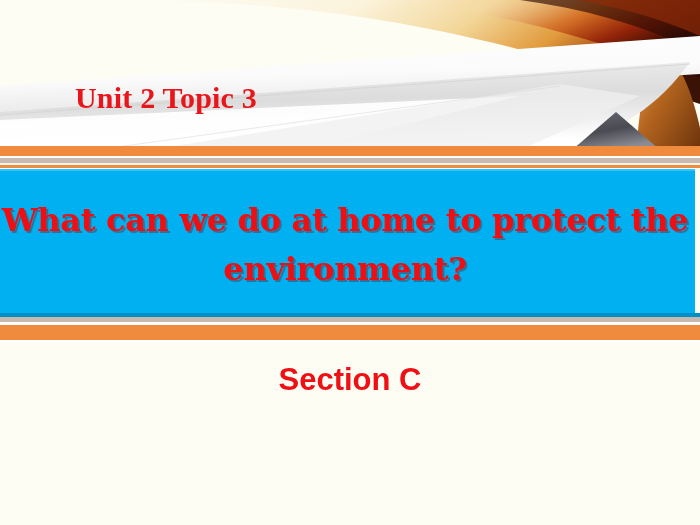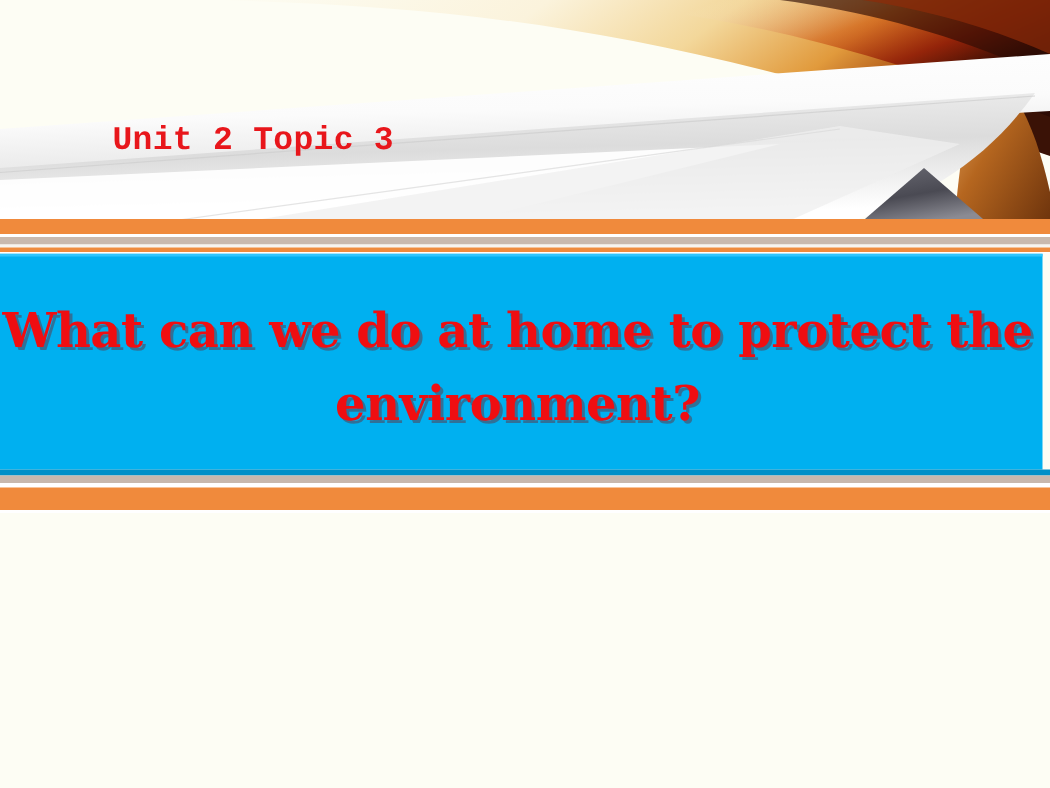--- a/index.html
+++ b/index.html
@@ -34,23 +34,23 @@
     display: block;
     width: 700px;
     height: 150px;
   }
 
   
   .unit-label {
     position: absolute;
     left: 75px;
     top: 81px;
-    font-family: Liberation Mono, monospace;
-    font-weight: bold;
-    font-size: 22px;
+    font-family: Liberation Serif, serif;
+    font-weight: bold;
+    font-size: 30px;
     letter-spacing: 0.2px;
     color: #e8161b;
     white-space: nowrap;
     z-index: 6;
   }
 
   
   .band-top {
     position: absolute;
     left: 0;
@@ -220,15 +220,16 @@
   <div class="main-title">What can we do at home to protect the environment?</div>
 
   <div class="band-bottom">
     <div class="stripe" style="top:3px;height:4px;background:#0090c8;"></div>
     <div class="stripe" style="top:7px;height:5px;background:#c8b8ad;"></div>
     <div class="stripe" style="top:12px;height:3px;background:#ffffff;"></div>
     <div class="stripe" style="top:15px;height:15px;background:#f08a3c;"></div>
     <div class="stripe" style="top:30px;height:2px;background:#ffffff;"></div>
   </div>
 
+  <div class="section-label">Section C</div>
 
 
 </div>
 
 </body></html>

